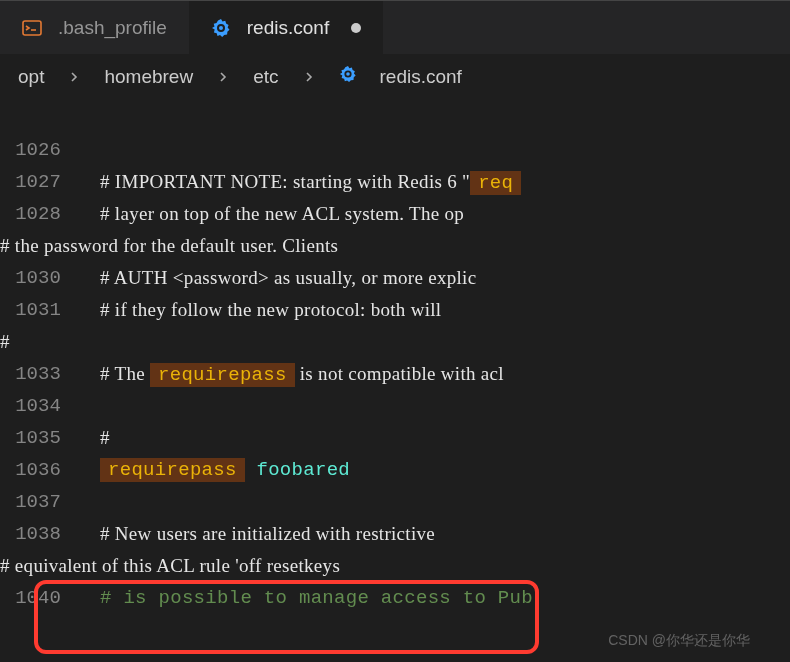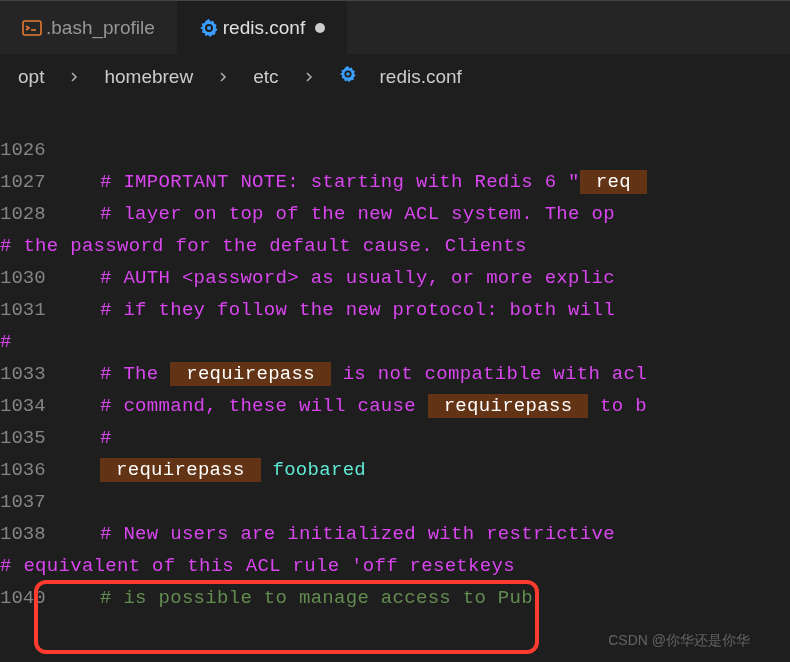--- a/index.html
+++ b/index.html
@@ -21,21 +21,21 @@
     .tabs {
       display: flex;
       background: #252526;
       height: 54px;
       border-bottom: 1px solid #1e1e1e;
     }
     .tab {
       display: flex;
       align-items: center;
       padding: 0 22px;
-      gap: 4px;
+      gap: 16px;
       color: #969696;
       cursor: pointer;
       font-size: 19px;
       font-family: -apple-system, sans-serif;
     }
     .tab.active {
       background: #1e1e1e;
       color: #e0e0e0;
     }
     .tab-icon {
@@ -68,39 +68,40 @@
       position: relative;
       padding-top: 4px;
     }
     .line {
       display: flex;
       height: 32px;
       align-items: center;
     }
     .gutter {
       width: 100px;
-      text-align: left;
+      text-align: center;
       color: #858585;
       padding-right: 24px;
       font-size: 19px;
       user-select: none;
       flex-shrink: 0;
     }
     .code {
       white-space: pre;
       font-size: 19px;
       letter-spacing: 0.3px;
     }
     .comment {
-      color: #d946ef;
+      color: #e5e5e5;
+      font-family: Liberation Serif, serif;
     }
     .highlight {
       background: #623315;
-      color: #ffffff;
-      padding: 1px 16px;
+      color: #eab308;
+      padding: 1px 8px;
     }
     .plain {
       color: #5eead4;
     }
     .red-box {
       position: absolute;
       border: 4px solid #ff3b30;
       border-radius: 12px;
       pointer-events: none;
     }
@@ -179,40 +180,39 @@
     </div>
     <div class="line">
       <div class="gutter">1027</div>
       <div class="code"><span class="comment"># IMPORTANT NOTE: starting with Redis 6 "</span><span class="highlight">req</span></div>
     </div>
     <div class="line">
       <div class="gutter">1028</div>
       <div class="code"><span class="comment"># layer on top of the new ACL system. The op</span></div>
     </div>
     <div class="line">
-      <div class="code"><span class="comment"># the password for the default cause. Clients</span></div>
+      <div class="code"><span class="comment"># the password for the default user. Clients</span></div>
     </div>
     <div class="line">
       <div class="gutter">1030</div>
       <div class="code"><span class="comment"># AUTH &lt;password&gt; as usually, or more explic</span></div>
     </div>
     <div class="line">
       <div class="gutter">1031</div>
       <div class="code"><span class="comment"># if they follow the new protocol: both will</span></div>
     </div>
     <div class="line">
       <div class="code"><span class="comment">#</span></div>
     </div>
     <div class="line">
       <div class="gutter">1033</div>
       <div class="code"><span class="comment"># The </span><span class="highlight">requirepass</span><span class="comment"> is not compatible with acl</span></div>
     </div>
     <div class="line">
       <div class="gutter">1034</div>
-      <div class="code"><span class="comment"># command, these will cause </span><span class="highlight">requirepass</span><span class="comment"> to b</span></div>
     </div>
     <div class="line">
       <div class="gutter">1035</div>
       <div class="code"><span class="comment">#</span></div>
     </div>
     <div class="line">
       <div class="gutter">1036</div>
       <div class="code"><span class="highlight">requirepass</span><span class="plain"> foobared</span></div>
     </div>
     <div class="line">

